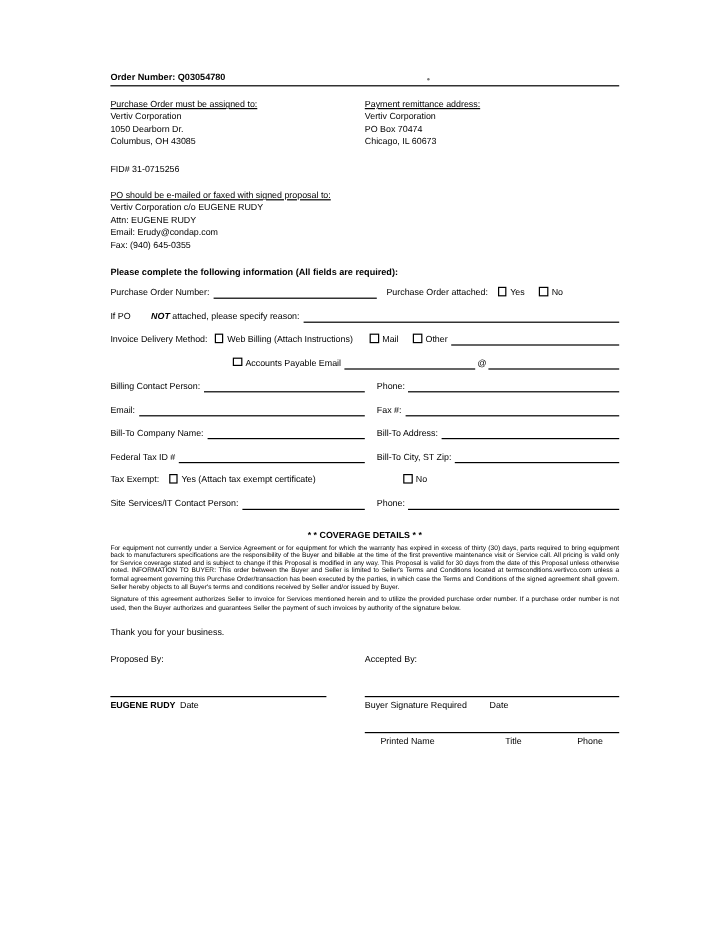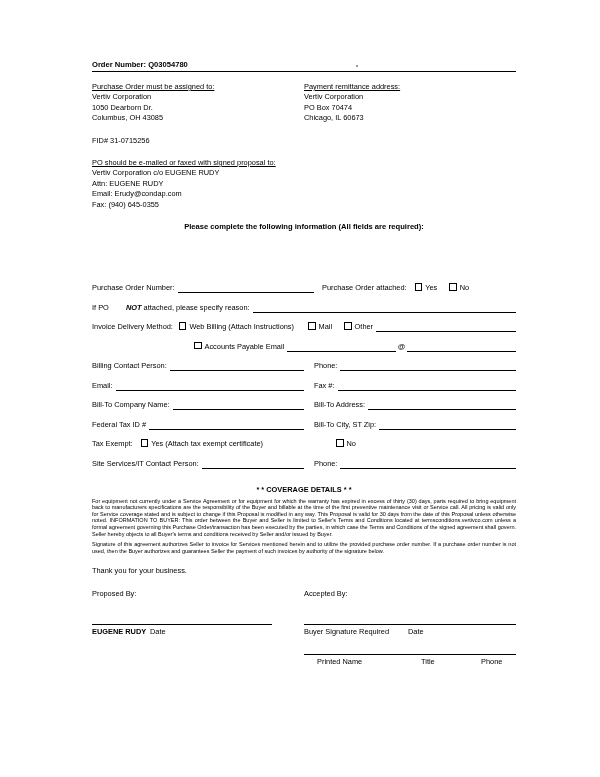--- a/index.html
+++ b/index.html
@@ -54,21 +54,20 @@
   .blk {
     font-size: 7.4px;
     line-height: 10.4px;
   }
   .gap12 { height: 12px; }
   .section-head {
     font-size: 7.6px;
     font-weight: bold;
     margin-top: 12px;
     margin-bottom: 8px;
-    text-align: center;
   }
   .frow {
     display: flex;
     align-items: flex-end;
     font-size: 7.4px;
     margin-bottom: 9.5px;
     line-height: 10px;
   }
   .lbl { white-space: nowrap; }
   .fill {
@@ -175,21 +174,21 @@
       <div>Fax: (940) 645-0355</div>
     </div>
 
     <div class="section-head">Please complete the following information (All fields are required):</div>
 
     <div class="frow">
       <div class="half-l">
         <span class="lbl">Purchase Order Number:</span>
         <span class="fill"></span>
       </div>
-      <div class="half-r" style="padding-left:8px;margin-top:44px;">
+      <div class="half-r" style="padding-left:8px;">
         <span class="lbl">Purchase Order attached:</span>
         <span class="nowrap" style="margin-left:6px;">
           <span class="cb"></span><span>Yes</span>
         </span>
         <span class="nowrap" style="margin-left:10px;">
           <span class="cb"></span><span>No</span>
         </span>
       </div>
     </div>
 

